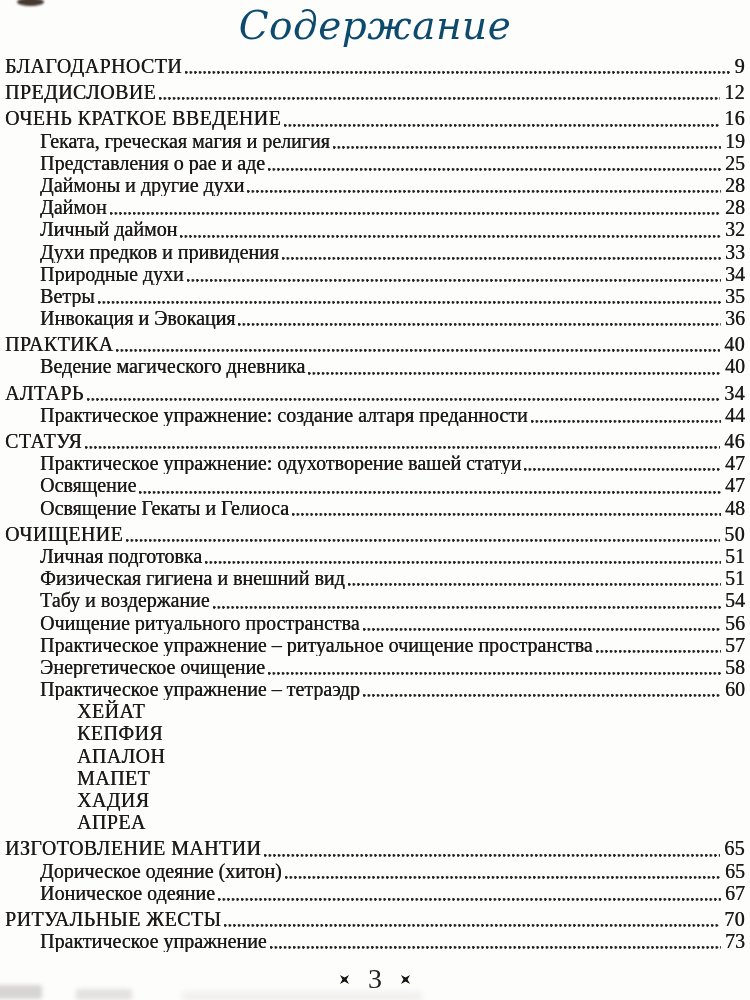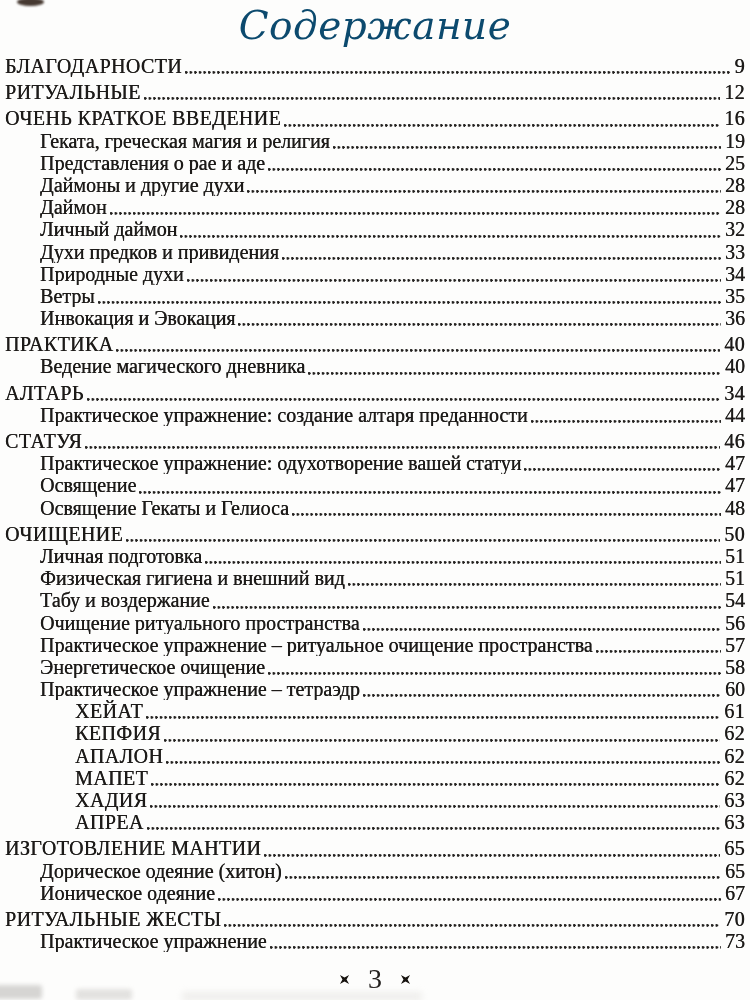--- a/index.html
+++ b/index.html
@@ -41,21 +41,21 @@
     align-items:baseline;
     height:22.2px;
     line-height:22.2px;
     font-size:20px;
     white-space:nowrap;
     overflow:hidden;
   }
   .row.lv0{margin-top:4px;letter-spacing:0.4px;}
   .row.lv0.first{margin-top:0;}
   .row.lv1{padding-left:35px;}
-  .row.lv2{padding-left:70px;letter-spacing:0.4px;}
+  .row.lv2{padding-left:70px;letter-spacing:0.4px;flex-direction:column;}
   .row .t{flex:0 0 auto;}
   .row .leader{
     flex:1 1 auto;
     align-self:flex-end;
     height:3px;
     margin:0 2px 3px 3px;
     background-image:radial-gradient(circle at 1.2px 1.4px,#242220 1.1px,rgba(0,0,0,0) 1.6px);
     background-size:4.6px 3px;
     background-repeat:repeat-x;
   }
@@ -95,21 +95,21 @@
 
   <h1 class="title">Содержание</h1>
 
   <div class="toc" id="toc">
       <div class="row lv0 first">
         <span class="t">БЛАГОДАРНОСТИ</span>
         <span class="leader"></span>
         <span class="p">9</span>
       </div>
       <div class="row lv0">
-        <span class="t">РИТУАЛЬНЫЕ</span>
+        <span class="t">ПРЕДИСЛОВИЕ</span>
         <span class="leader"></span>
         <span class="p">12</span>
       </div>
       <div class="row lv0">
         <span class="t">ОЧЕНЬ КРАТКОЕ ВВЕДЕНИЕ</span>
         <span class="leader"></span>
         <span class="p">16</span>
       </div>
       <div class="row lv1">
         <span class="t">Геката, греческая магия и религия</span>

